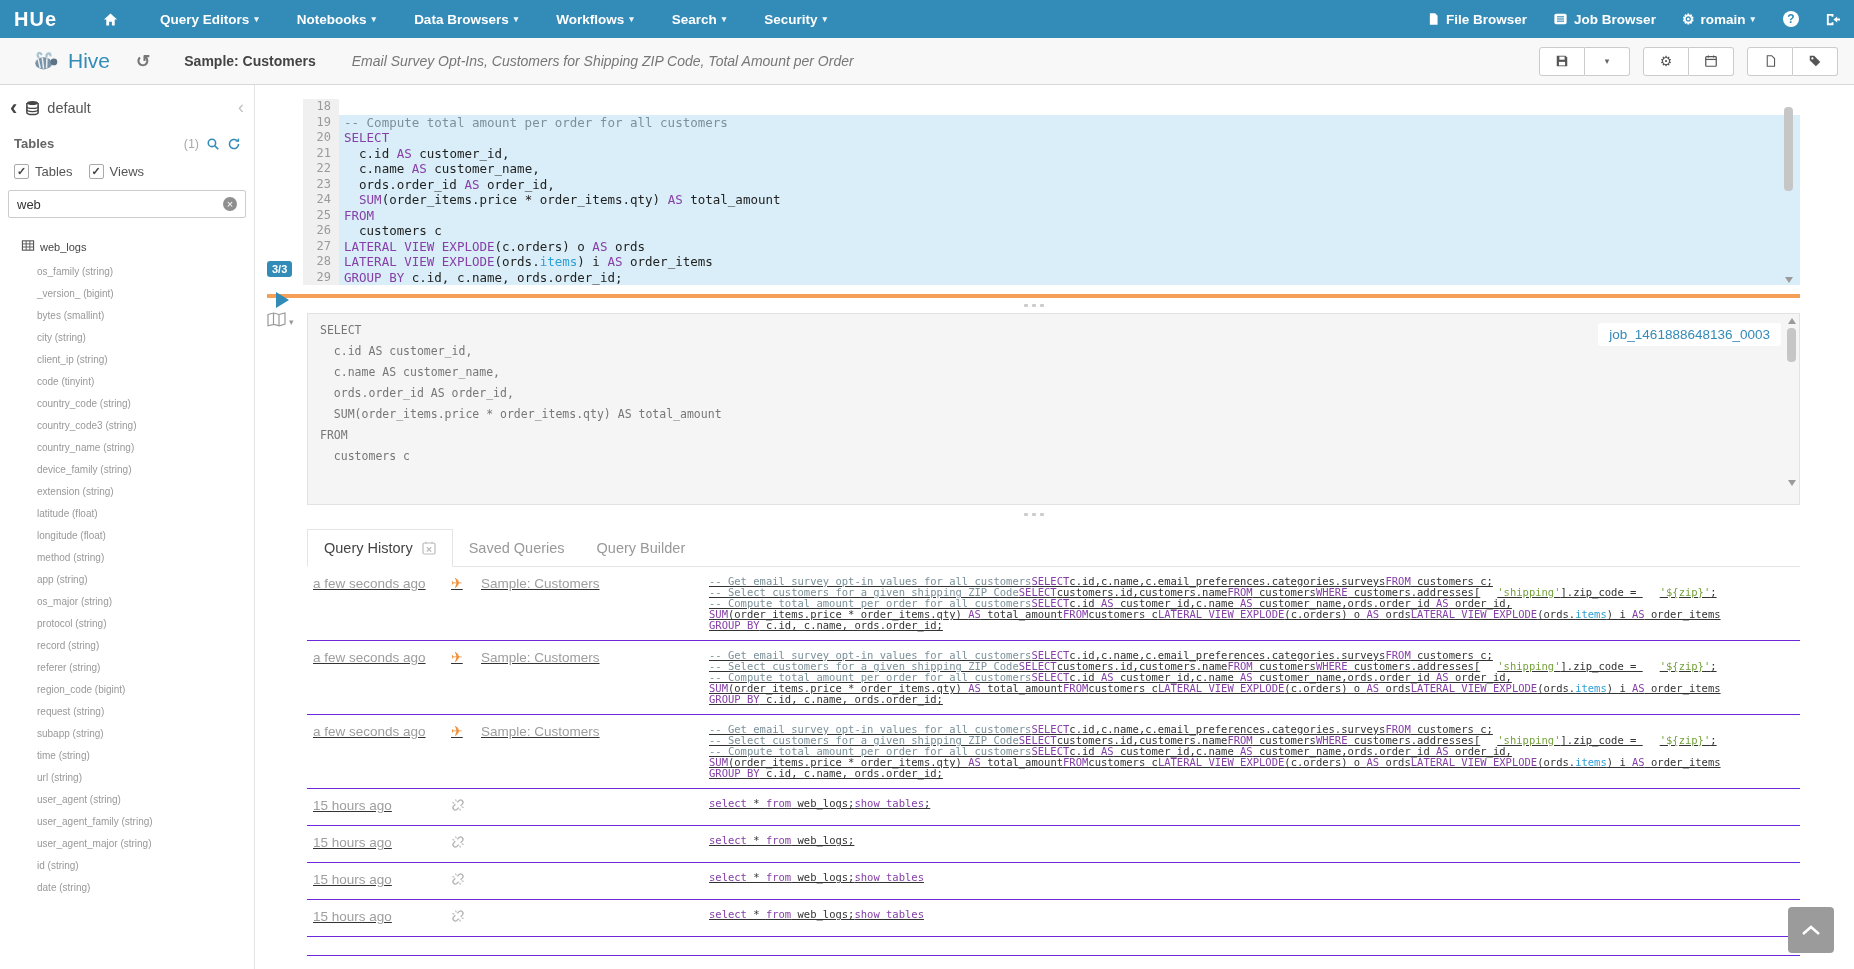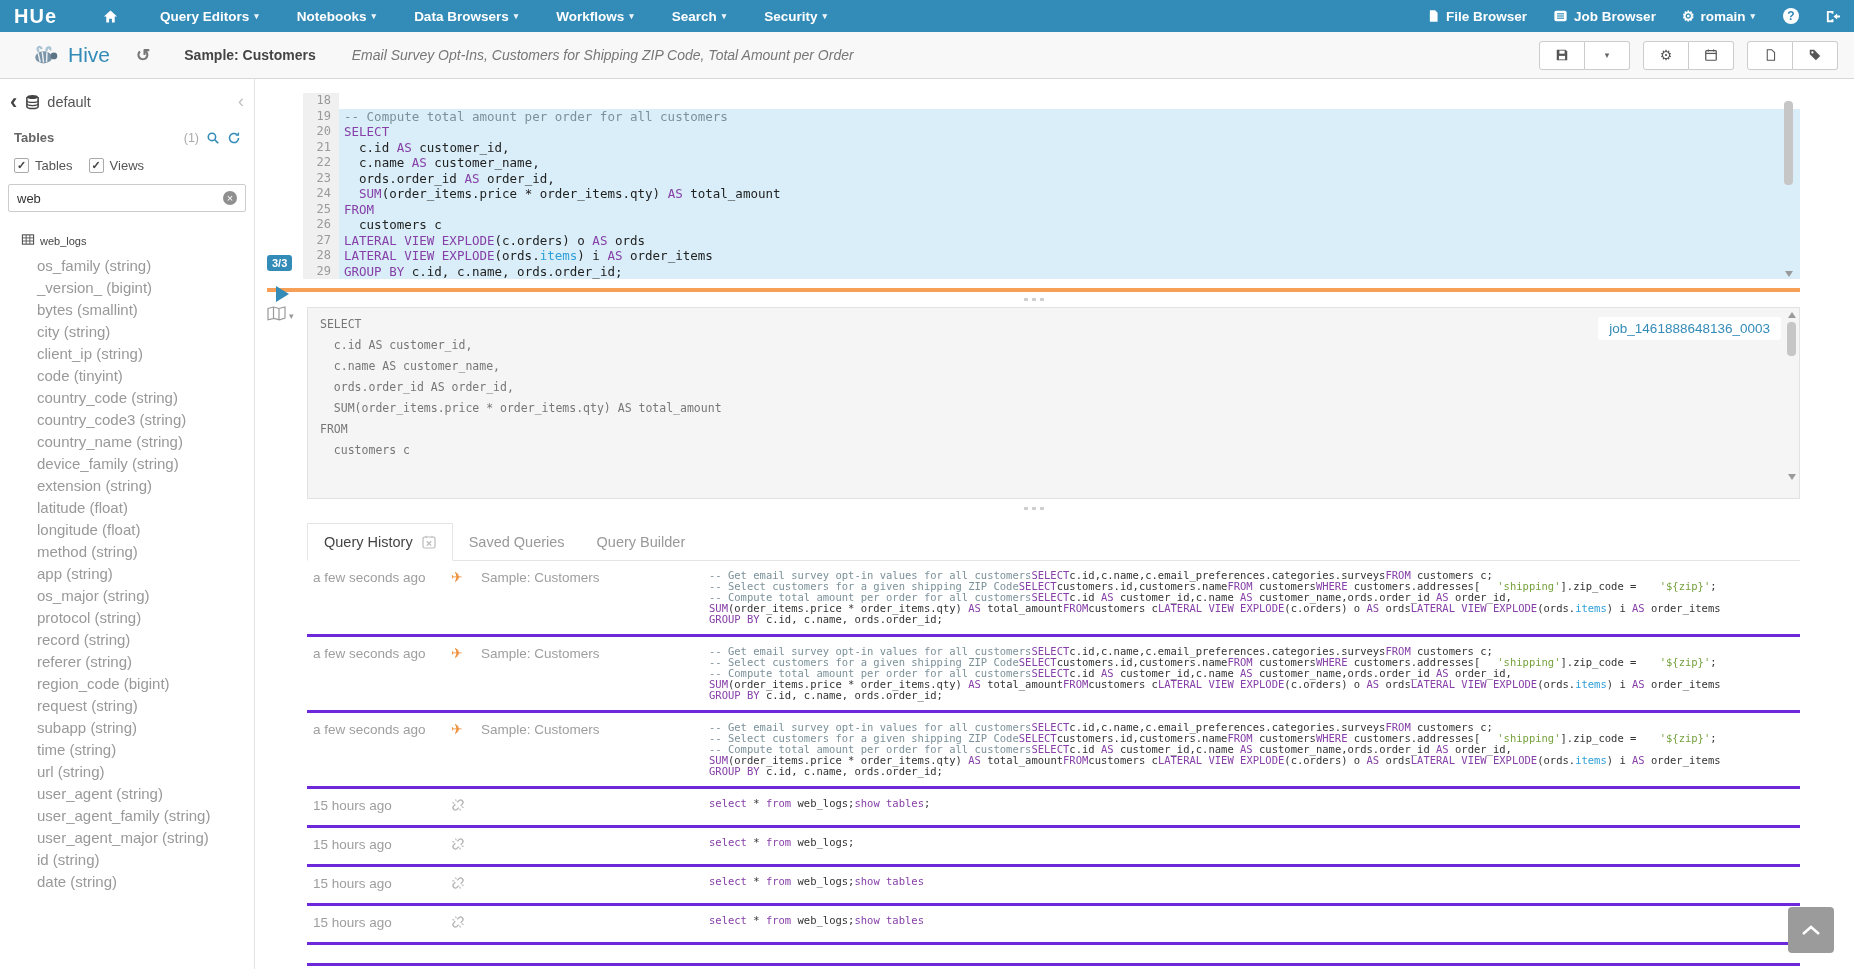--- a/index.html
+++ b/index.html
@@ -1,19 +1,19 @@
 <!DOCTYPE html>
 <html><head>
 <meta charset="utf-8">
 <style>
   html,body{margin:0;padding:0;}
   body{width:1854px;height:969px;overflow:hidden;position:relative;background:#fff;
        font-family:"Liberation Sans",sans-serif;color:#333;}
   
-  .navbar{height:32px;background:#338bb8;display:flex;align-items:center;color:#fff;}
+  .navbar{height:38px;background:#338bb8;display:flex;align-items:center;color:#fff;}
   .logo{font-size:20px;font-weight:bold;margin-left:14px;letter-spacing:1px;}
   .nav-home{margin-left:46px;display:flex;align-items:center;}
   .nav-menus{display:flex;margin-left:42px;}
   .nav-item{display:flex;align-items:center;margin-right:38px;font-size:13.5px;font-weight:bold;cursor:pointer;white-space:nowrap;}
   .caret{font-size:9px;margin-left:5px;opacity:.9;}
   .nav-right{margin-left:auto;display:flex;align-items:center;margin-right:14px;}
   .nav-right .nav-item{margin-right:0;margin-left:26px;}
   .nav-ico{display:flex;align-items:center;margin-right:6px;}
   .q-circle{width:16px;height:16px;border-radius:50%;background:#fff;color:#338bb8;font-size:12px;font-weight:bold;
             display:flex;align-items:center;justify-content:center;margin-left:28px;}
@@ -50,21 +50,21 @@
   .filter-item{display:flex;align-items:center;margin-right:16px;cursor:pointer;}
   .cbx{width:13px;height:13px;border:1px solid #aaa;border-radius:2px;background:#fdfdfd;margin-right:6px;
        display:flex;align-items:center;justify-content:center;font-size:11px;color:#444;font-weight:bold;}
   .search-box{margin:11px 8px 0 8px;height:26px;border:1px solid #ccc;border-radius:2px;background:#fff;
               display:flex;align-items:center;padding:0 8px;font-size:13px;color:#333;}
   .clear-x{margin-left:auto;width:14px;height:14px;border-radius:50%;background:#8f8f8f;color:#fff;font-size:11px;
            display:flex;align-items:center;justify-content:center;cursor:pointer;}
   .table-row{margin:21px 10px 0 21px;display:flex;align-items:center;color:#444;font-size:11px;cursor:pointer;}
   .table-row .tname{margin-left:5px;}
   .cols{margin:7px 0 0 37px;}
-  .col{height:22px;line-height:22px;font-size:15px;color:#999;cursor:pointer;white-space:nowrap;}
+  .col{height:22px;line-height:22px;font-size:10px;color:#999;cursor:pointer;white-space:nowrap;}
   
   .editor-zone{position:relative;margin-top:14px;}
   .rail{position:absolute;left:0;top:0;width:36px;height:100%;}
   .badge{position:absolute;left:0;top:162px;background:#338bb8;color:#fff;font-size:11px;font-weight:bold;
          padding:2px 5px;border-radius:3px;}
   .play{position:absolute;left:9px;top:193px;width:0;height:0;border-left:13px solid #338bb8;
         border-top:8px solid transparent;border-bottom:8px solid transparent;cursor:pointer;}
   .map-row{position:absolute;left:0;top:213px;display:flex;align-items:center;cursor:pointer;}
   .map-caret{color:#999;font-size:9px;margin-left:3px;}
   .lines{margin-left:36px;}
@@ -94,21 +94,21 @@
   .log-line{height:21px;line-height:21px;white-space:pre;}
   .job-link{position:absolute;top:9px;right:18px;background:#fff;padding:4px 11px;border-radius:3px;
             color:#338bb8;font-family:"Liberation Sans",sans-serif;font-size:13.5px;cursor:pointer;}
   .sb-log{position:absolute;right:2px;top:4px;width:10px;height:168px;}
   
   .tabs{margin-left:40px;margin-top:12px;display:flex;border-bottom:1px solid #e5e5e5;}
   .tab{padding:10px 16px;font-size:14.5px;color:#999;cursor:pointer;position:relative;top:1px;display:flex;align-items:center;}
   .tab.active{background:#fff;border:1px solid #e5e5e5;border-bottom:1px solid #fff;color:#444;}
   .tab-ico{margin-left:9px;display:flex;}
   .hrows{margin-left:40px;}
-  .hrow{display:flex;align-items:flex-start;border-bottom:3px solid #6d28d9;padding:9px 0 9px 6px;cursor:pointer;}
+  .hrow{display:flex;align-items:flex-start;border-bottom:1px solid #6d28d9;padding:9px 0 9px 6px;cursor:pointer;text-decoration:underline;}
   .hrow .ts{width:138px;flex:none;color:#9e9e9e;font-size:13.5px;}
   .hrow .ic{width:30px;flex:none;display:flex;}
   .hrow .nm{width:228px;flex:none;color:#9e9e9e;font-size:13.5px;}
   .hrow .q{flex:1;font-family:"DejaVu Sans Mono",monospace;font-size:10.5px;line-height:11px;color:#333;}
   .qline{white-space:pre;}
   .plane{color:#ee8e38;font-size:14px;line-height:14px;}
   
   .tok-kw{color:#8640a8;}
   .tok-comment{color:#7b9199;}
   .tok-str{color:#76a23d;margin-left:17px;}

